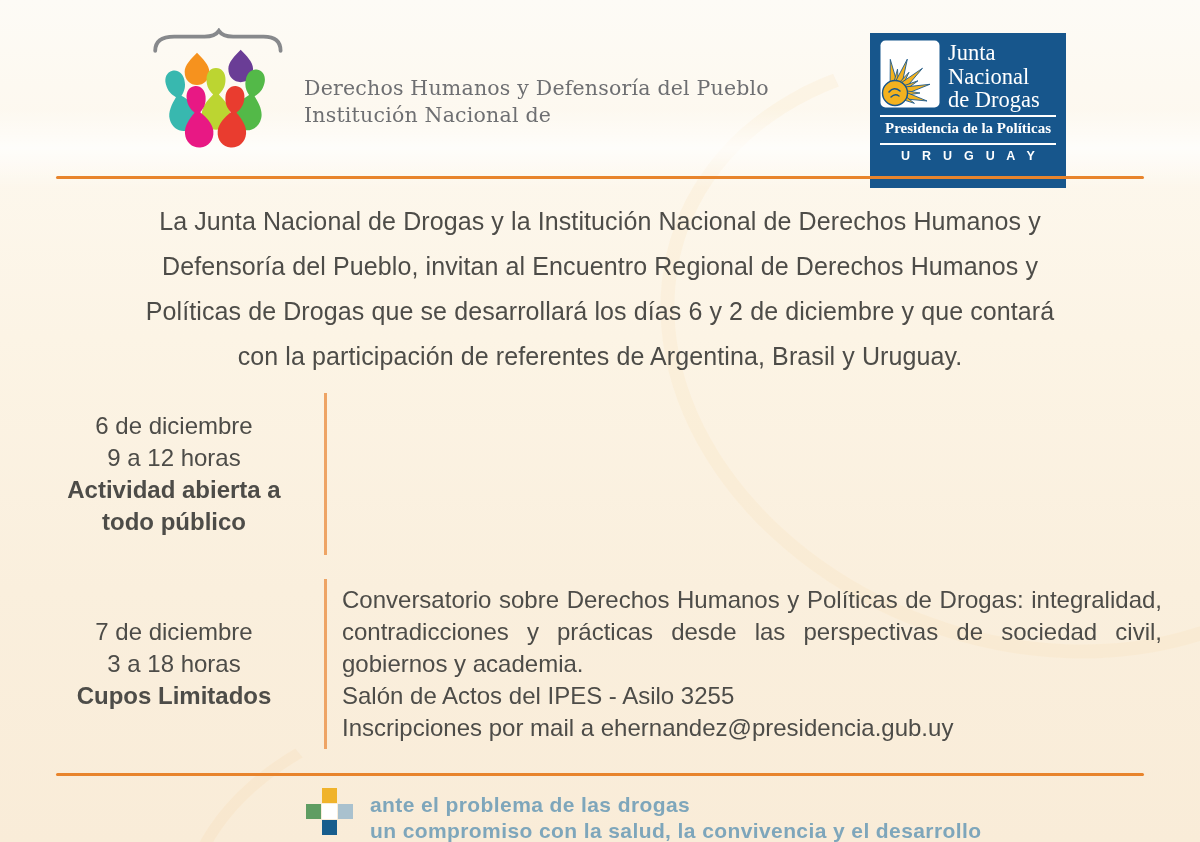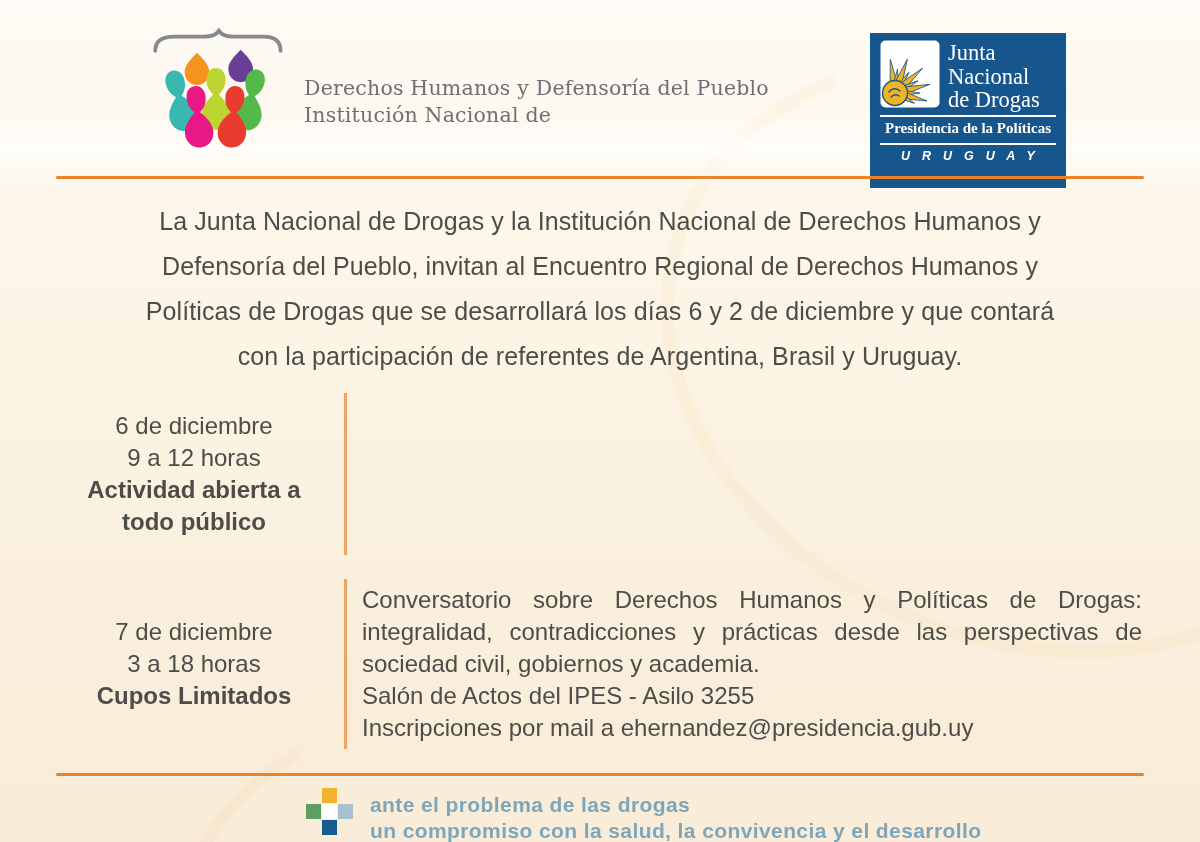--- a/index.html
+++ b/index.html
@@ -37,33 +37,33 @@
   .jnd{width:176px;background:var(--jnd-blue,#17568c);padding:7px 10px 25px;margin-top:5px;}
   .jnd-top{display:flex;gap:8px;height:72px;}
   .jnd-sunbox{position:relative;width:60px;height:68px;flex:none;}
   .jnd-sunbox svg{overflow:visible;}
   .jnd-name{font-family:"Liberation Serif",serif;font-size:22.5px;line-height:23.5px;
     color:#fff;padding-top:1px;white-space:nowrap;}
   .jnd-sep{border-top:2px solid #fff;margin:3px 0 1px;}
   .jnd-sub{font-family:"Liberation Serif",serif;font-weight:bold;font-size:15px;
     color:#fff;text-align:center;padding:2px 0 3px;white-space:nowrap;}
   .jnd-country{font-weight:bold;font-size:12.5px;color:#fff;text-align:center;
-    letter-spacing:.34em;text-indent:.34em;padding-top:3px;white-space:nowrap;font-style:italic;}
+    letter-spacing:.34em;text-indent:.34em;padding-top:3px;white-space:nowrap;}
 
   
   .rule{height:3px;background:var(--accent,#e8842c);margin:0 56px;border-radius:2px;position:relative;}
   .rule-top{margin-top:14px;}
   .rule-bottom{margin-top:0;}
 
   
   .intro{width:948px;margin:20px auto 14px;text-align:center;
     font-size:25px;line-height:45px;color:var(--ink,#4d4c48);letter-spacing:.1px;position:relative;}
 
   
-  .schedule{margin:0 56px;position:relative;}
+  .schedule{margin:0 36px;position:relative;}
   .srow{display:flex;align-items:stretch;margin-bottom:24px;min-height:162px;}
   .cell-date{width:288px;flex:none;display:flex;flex-direction:column;justify-content:center;
     align-items:center;text-align:center;color:var(--ink,#4d4c48);font-size:24px;line-height:32px;
     padding-right:12px;box-sizing:border-box;}
   .cell-date .note{font-weight:bold;max-width:250px;}
   .cell-desc{flex:1;border-left:3px solid var(--divider,#eea465);
     padding:5px 2px 5px 15px;color:var(--ink,#4d4c48);font-size:24px;line-height:32px;}
   .desc{text-align:justify;}
 
   

